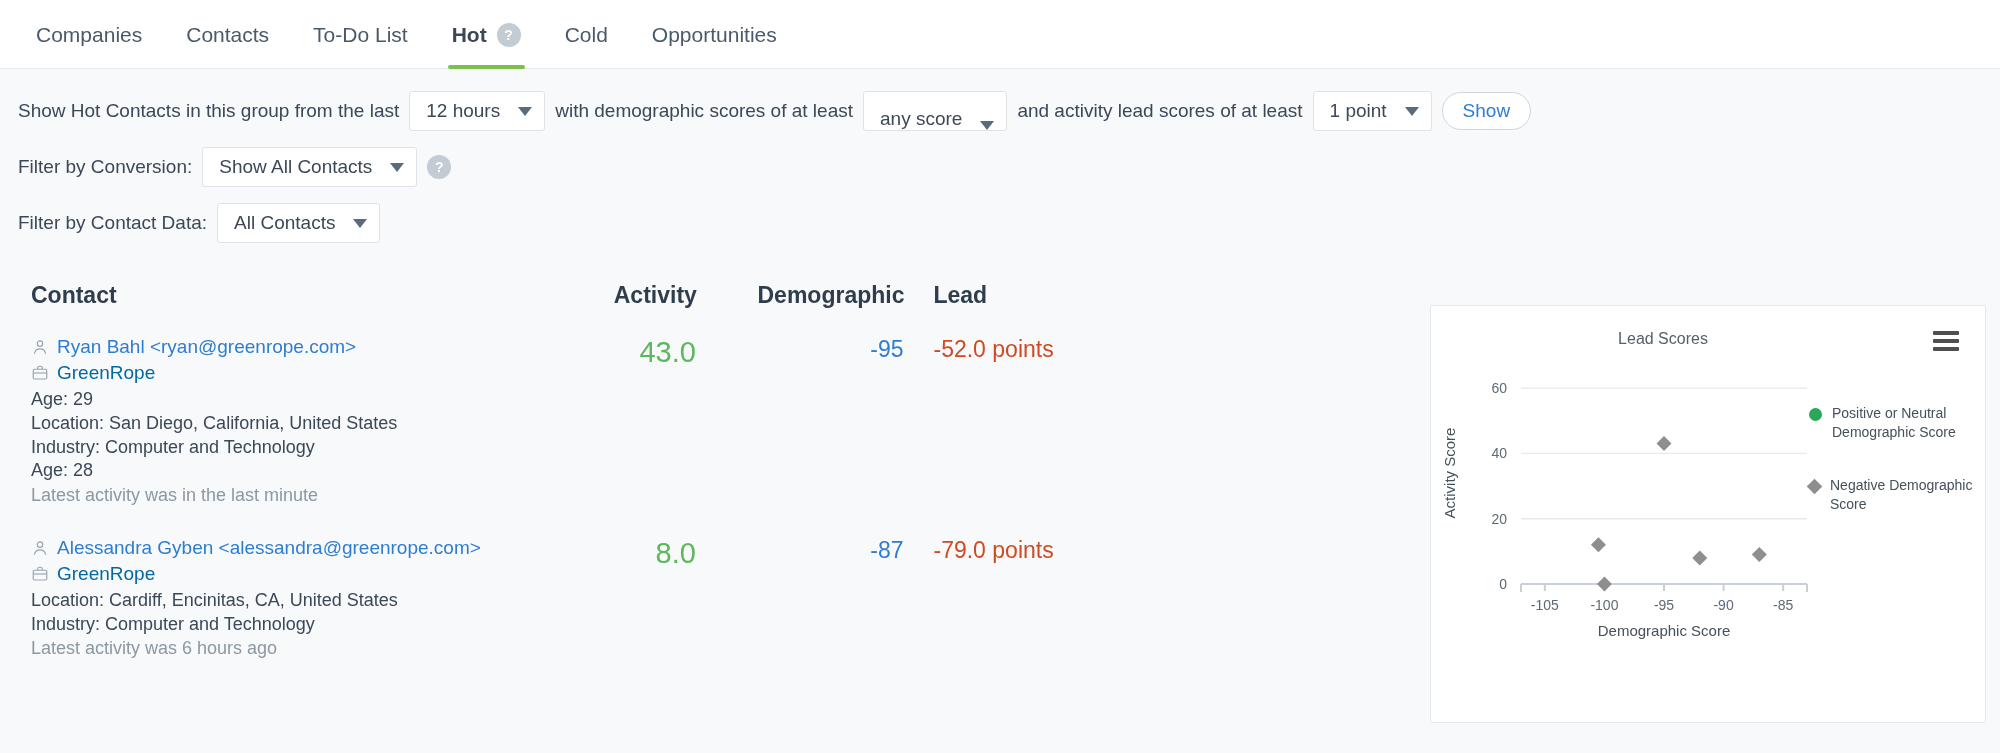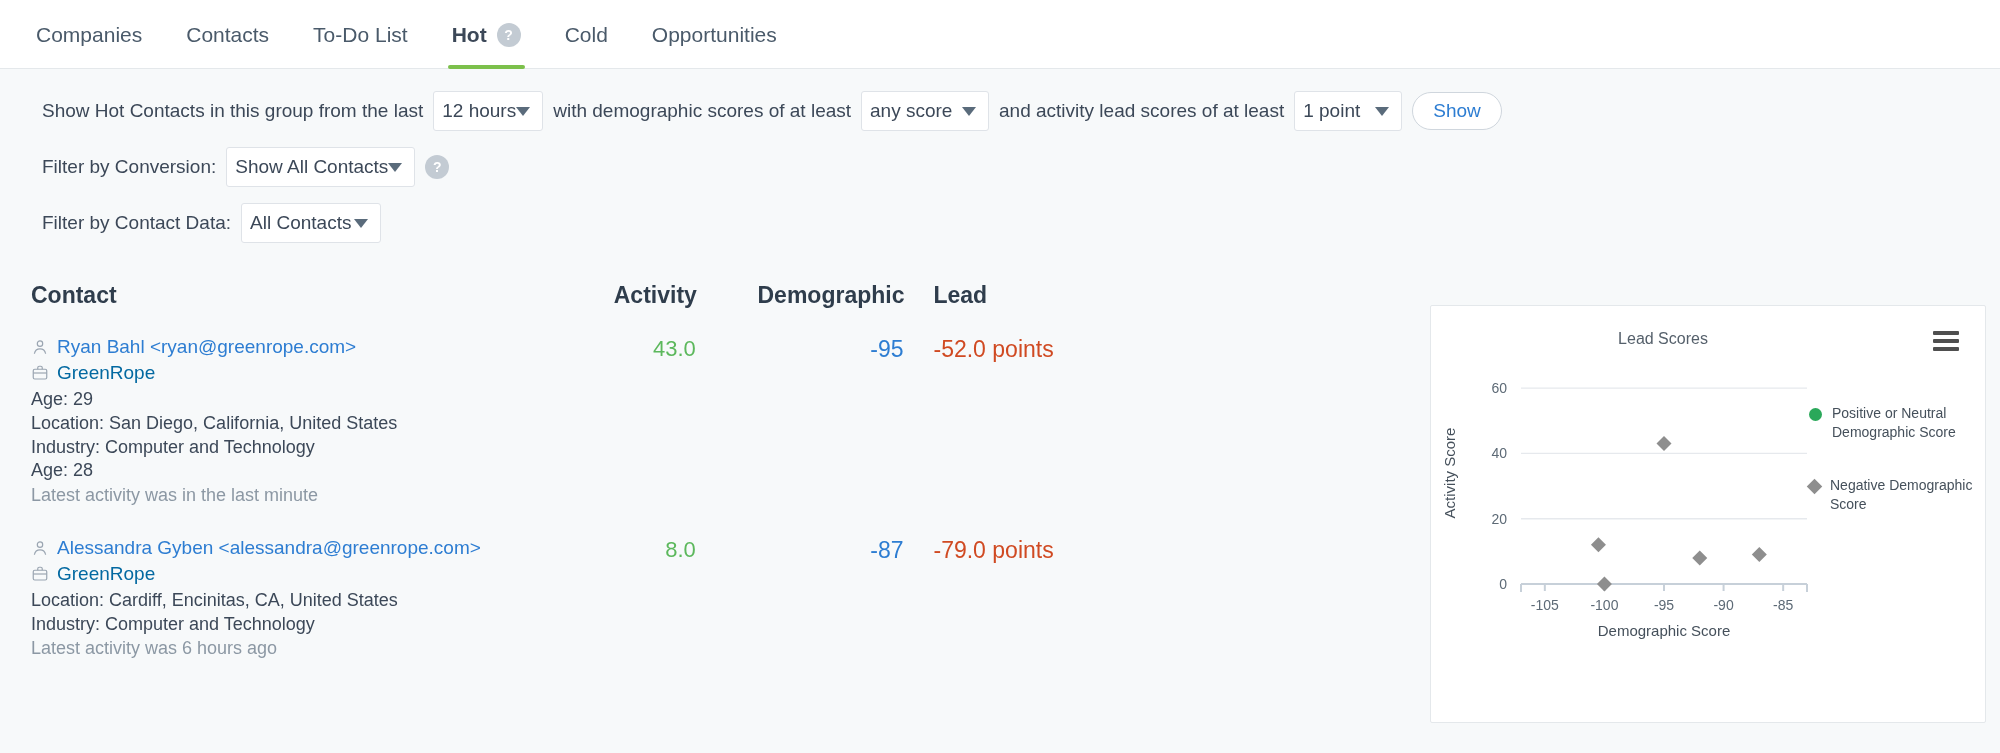--- a/index.html
+++ b/index.html
@@ -49,52 +49,53 @@
     color:#ffffff;
     font-size:14px;
     font-weight:700;
     display:inline-flex;
     align-items:center;
     justify-content:center;
     line-height:1;
   }
 
   
-  .filters { padding:22px 0 0 18px;margin-left:24px; }
+  .filters { padding:22px 0 0 18px; }
   .filter-row {
     display:flex;
     align-items:center;
     gap:10px;
     margin-bottom:16px;
     font-size:19px;
     color:#3c4858;
   }
   .filter-row .lbl { white-space:nowrap; }
 
   .select {
     display:inline-flex;
     align-items:center;
     justify-content:space-between;
     background:#ffffff;
     border:1px solid #dfe3e8;
     border-radius:3px;
     height:40px;
-    padding:0 12px 0 8px;
+    padding:0 12px 0 16px;
     font-size:19px;
     color:#3c4858;
     cursor:pointer;
+    gap:18px;
   }
   .select .caret {
     width:0; height:0;
     border-left:7px solid transparent;
     border-right:7px solid transparent;
     border-top:9px solid #5a6b7b;
   }
   .sel-12h   { min-width:110px; }
-  .sel-score { min-width:128px; }
+  .sel-score { min-width:128px;align-items:flex-end; }
   .sel-point { min-width:108px; }
   .sel-conv  { min-width:180px;justify-content:flex-end; }
   .sel-data  { min-width:140px; }
 
   .show-btn {
     height:38px;
     padding:0 20px;
     border:1px solid #cfd6dd;
     border-radius:19px;
     background:#ffffff;
@@ -129,21 +130,21 @@
 
   .tbl td { vertical-align:top; padding-bottom:28px; }
 
   .c-name { display:flex; align-items:center; gap:8px; font-size:19px; }
   .c-name a { color:#2d7dd2; text-decoration:none; cursor:pointer; }
   .c-org { display:flex; align-items:center; gap:8px; font-size:19px; margin-top:4px; }
   .c-org a { color:#0369a1; text-decoration:none; cursor:pointer; }
   .c-meta { font-size:18px; color:#3c4858; line-height:1.32; margin-top:4px; }
   .c-latest { font-size:18px; color:#8c98a4; line-height:1.32; margin-top:1px; }
 
-  .v-activity { font-size:22px; color:#5cb85c; text-align:right; padding-right:2px; }
+  .v-activity { font-size:29px; color:#5cb85c; text-align:right; padding-right:2px; }
   .v-demo { font-size:23px; color:#2d7dd2; text-align:right; padding-right:2px; }
   .v-total { font-size:23px; color:#d04a22; text-align:left; padding-left:28px; white-space:nowrap; }
 
   .icon-gray { color:#9aa5b1; display:inline-flex; }
 
   
   .chart-card {
     position:absolute;
     left:1430px; top:305px;
     width:556px; height:418px;

